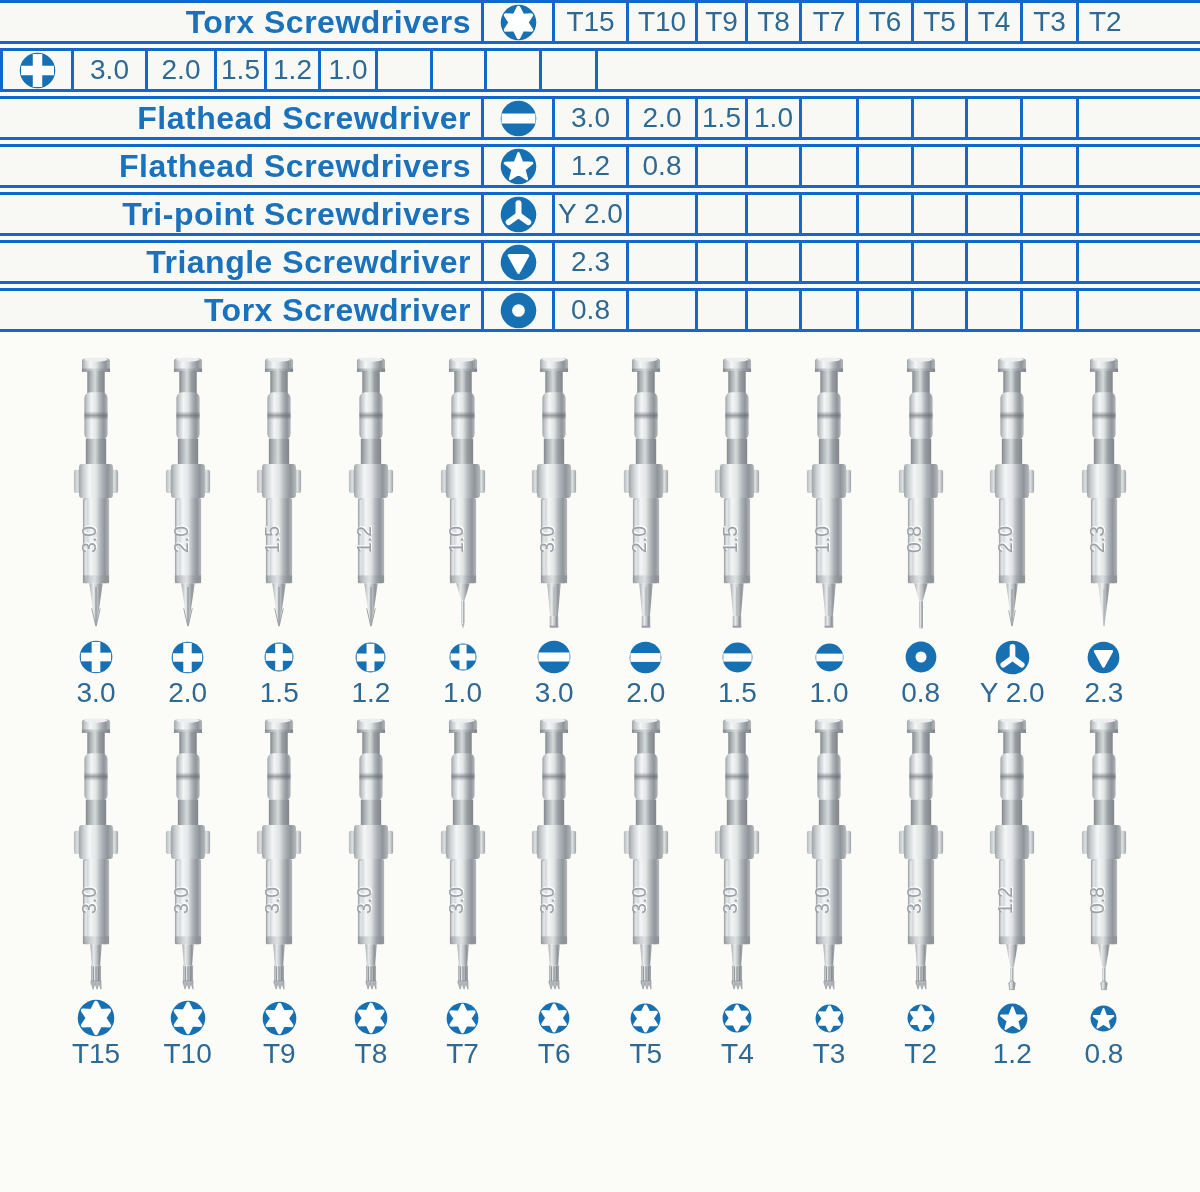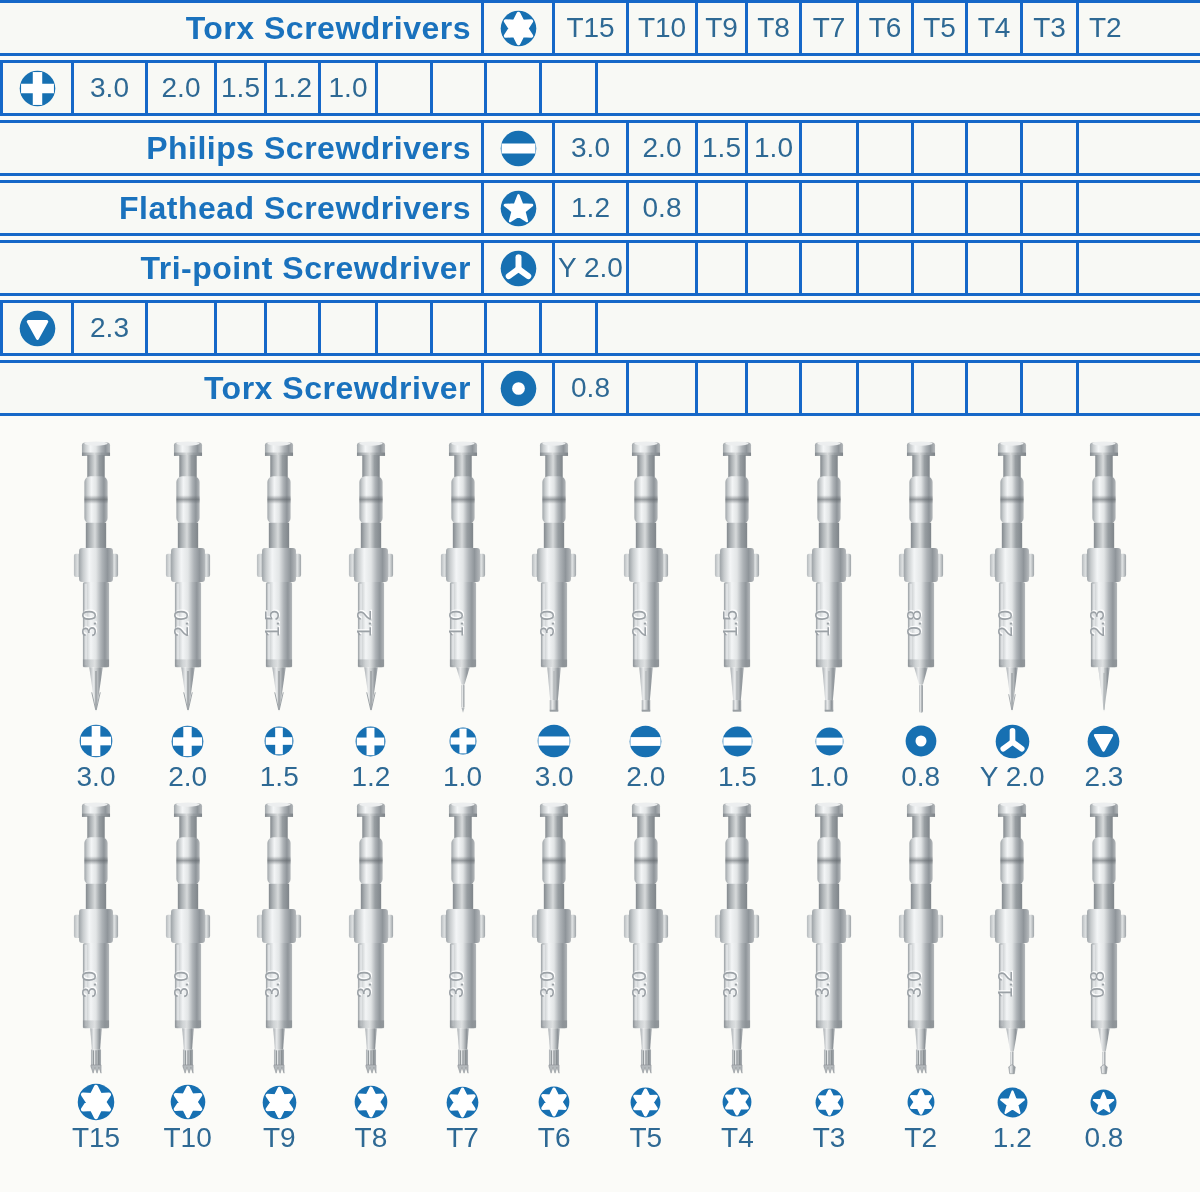--- a/index.html
+++ b/index.html
@@ -10,21 +10,21 @@
     overflow:hidden;
     position:relative;
   }
   #infographic{width:1200px;height:1192px;}
 
   
   #size-table{width:1200px;}
   .t-row{
     display:flex;
     align-items:stretch;
-    height:56px;
+    height:44px;
     box-sizing:border-box;
     border-top:3px solid var(--bd);
     border-bottom:3px solid var(--bd);
     margin-bottom:4px;
     background:#f8f9f5;
   }
   .t-label{
     width:481px;
     box-sizing:border-box;
     display:flex;align-items:center;justify-content:flex-end;
@@ -150,21 +150,21 @@
         <div class="t-cell" style="width: 50px;">1.5</div>
         <div class="t-cell" style="width: 54px;">1.2</div>
         <div class="t-cell" style="width: 57px;">1.0</div>
         <div class="t-cell" style="width: 55px;"></div>
         <div class="t-cell" style="width: 54px;"></div>
         <div class="t-cell" style="width: 55px;"></div>
         <div class="t-cell" style="width: 56px;"></div>
         <div class="t-cell last"></div>
       </div>
       <div class="t-row">
-        <div class="t-label">Philips Screwdrivers</div>
+        <div class="t-label">Flathead Screwdriver</div>
         <div class="t-icon">
           <svg width="37" height="37" viewBox="0 0 36 36">
             <circle cx="18" cy="18" r="17.3" fill="#1770b2"></circle>
             <line x1="1.5" y1="18" x2="34.5" y2="18" stroke="#fff" stroke-width="9.6"></line>
           </svg>
         </div>
         <div class="t-cell" style="width: 74px;">3.0</div>
         <div class="t-cell" style="width: 69px;">2.0</div>
         <div class="t-cell" style="width: 50px;">1.5</div>
         <div class="t-cell" style="width: 54px;">1.0</div>
@@ -188,21 +188,21 @@
         <div class="t-cell" style="width: 50px;"></div>
         <div class="t-cell" style="width: 54px;"></div>
         <div class="t-cell" style="width: 57px;"></div>
         <div class="t-cell" style="width: 55px;"></div>
         <div class="t-cell" style="width: 54px;"></div>
         <div class="t-cell" style="width: 55px;"></div>
         <div class="t-cell" style="width: 56px;"></div>
         <div class="t-cell last"></div>
       </div>
       <div class="t-row">
-        <div class="t-label">Tri-point Screwdriver</div>
+        <div class="t-label">Tri-point Screwdrivers</div>
         <div class="t-icon">
           <svg width="37" height="37" viewBox="0 0 36 36">
             <circle cx="18" cy="18" r="17.3" fill="#1770b2"></circle>
             <g stroke="#fff" stroke-width="5.8" stroke-linecap="round">
               <line x1="18" y1="18.5" x2="18" y2="7"></line>
               <line x1="18" y1="18.5" x2="8.5" y2="25.5"></line>
               <line x1="18" y1="18.5" x2="27.5" y2="25.5"></line>
             </g>
           </svg>
         </div>
@@ -211,20 +211,21 @@
         <div class="t-cell" style="width: 50px;"></div>
         <div class="t-cell" style="width: 54px;"></div>
         <div class="t-cell" style="width: 57px;"></div>
         <div class="t-cell" style="width: 55px;"></div>
         <div class="t-cell" style="width: 54px;"></div>
         <div class="t-cell" style="width: 55px;"></div>
         <div class="t-cell" style="width: 56px;"></div>
         <div class="t-cell last"></div>
       </div>
       <div class="t-row">
+        <div class="t-label">Triangle Screwdriver</div>
         <div class="t-icon">
           <svg width="37" height="37" viewBox="0 0 36 36">
             <circle cx="18" cy="18" r="17.3" fill="#1770b2"></circle>
             <polygon points="9,11.2 27,11.2 18,27.6" fill="#fff" stroke="#fff" stroke-width="3" stroke-linejoin="round"></polygon>
           </svg>
         </div>
         <div class="t-cell" style="width: 74px;">2.3</div>
         <div class="t-cell" style="width: 69px;"></div>
         <div class="t-cell" style="width: 50px;"></div>
         <div class="t-cell" style="width: 54px;"></div>

